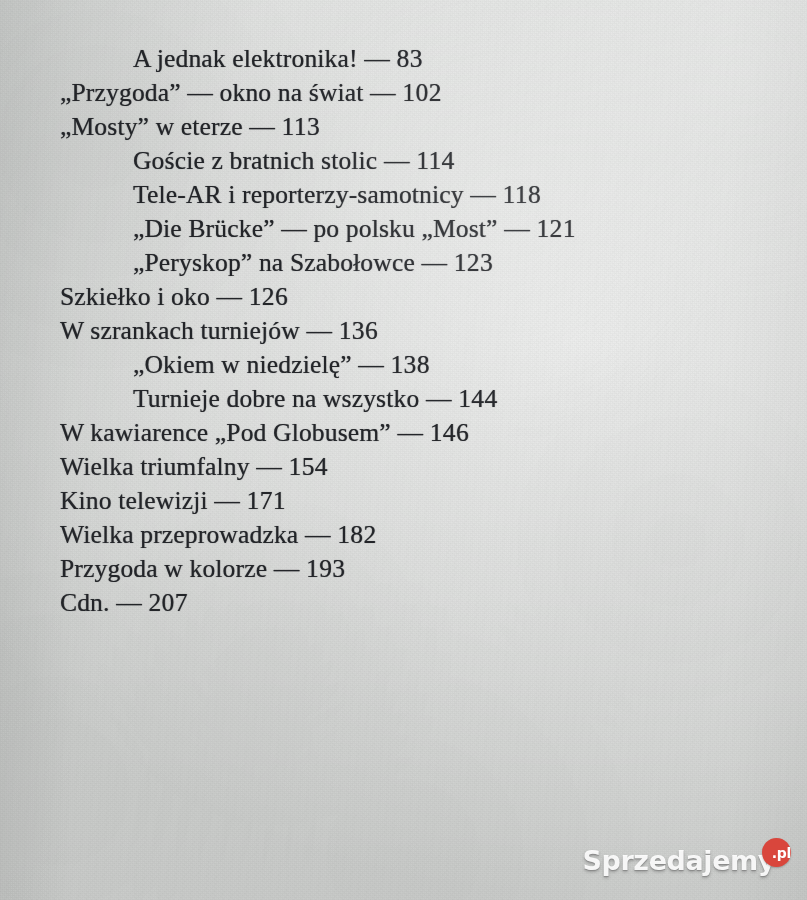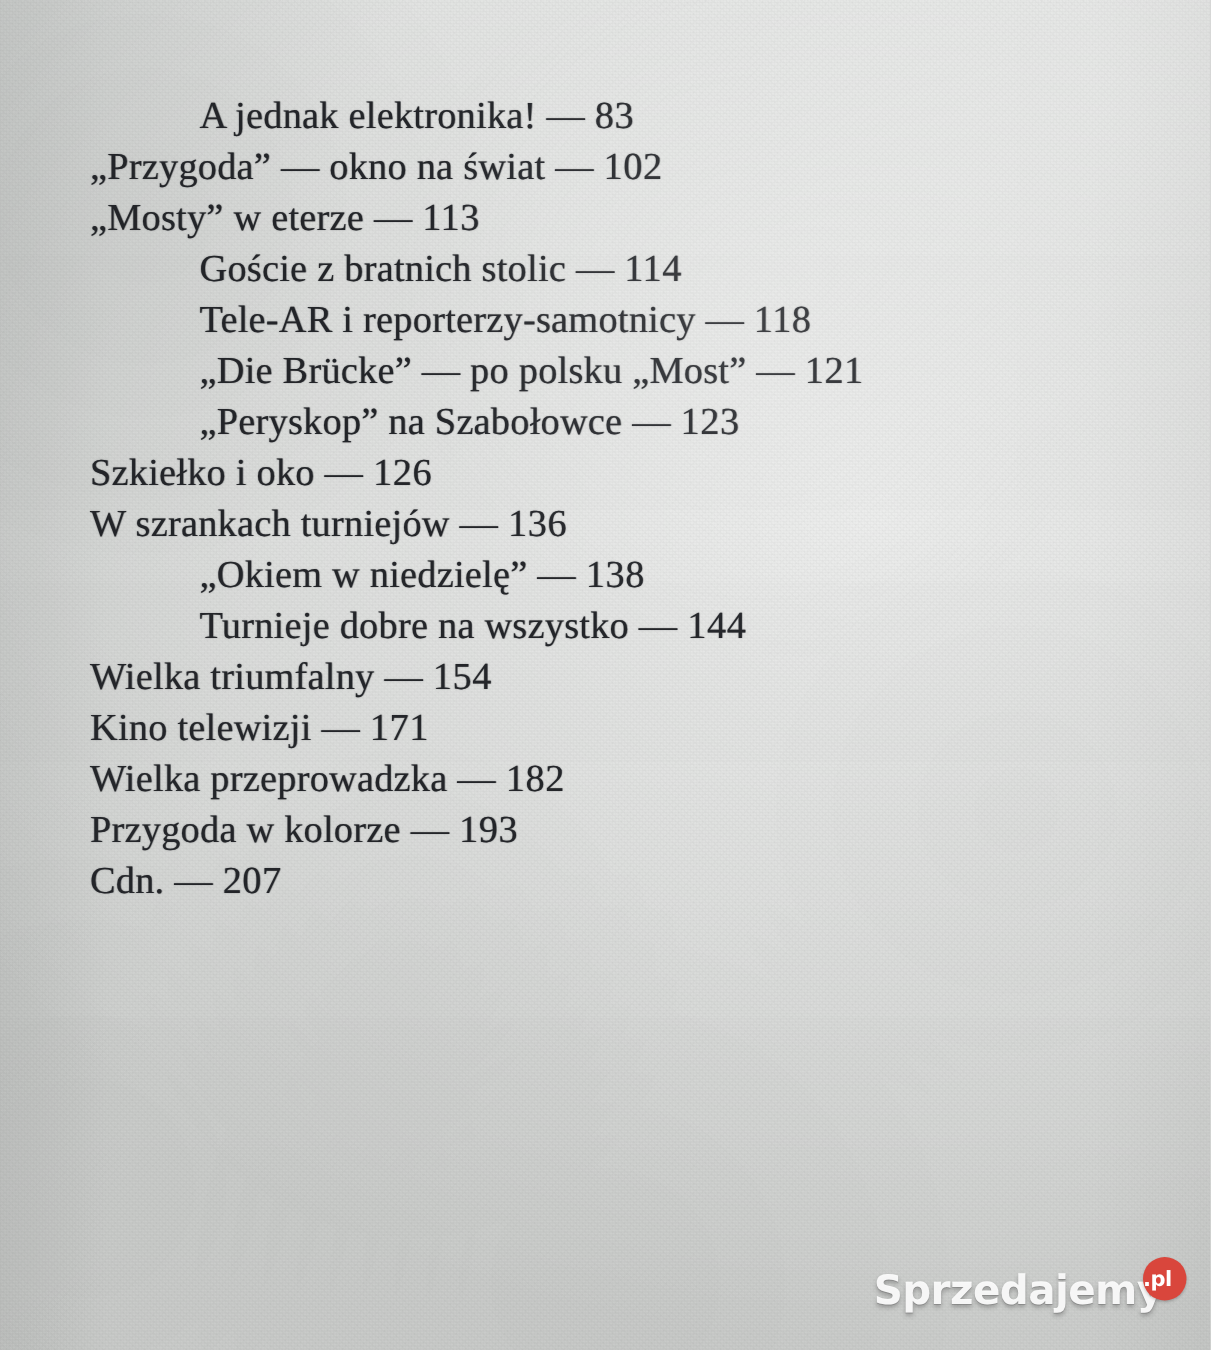--- a/index.html
+++ b/index.html
@@ -52,21 +52,21 @@
       radial-gradient(circle at 50% 95%, rgba(0,0,0,0.05) 0%, rgba(0,0,0,0) 30%),
       radial-gradient(circle at 7% 88%, rgba(0,0,0,0.05) 0%, rgba(0,0,0,0) 25%),
       radial-gradient(circle at 92% 8%, rgba(255,255,255,0.30) 0%, rgba(255,255,255,0) 22%);
   }
 
   .toc {
     position: absolute;
     left: 0;
     top: 0;
     width: 807px;
-    padding-top: 60px;
+    padding-top: 42px;
     box-sizing: border-box;
   }
 
   .toc-entry {
     font-size: 25.5px;
     line-height: 34px;
     color: #24262a;
     white-space: nowrap;
     letter-spacing: 0.18px;
     padding-left: 60px;
@@ -107,21 +107,21 @@
       0 2px 3px rgba(90,90,90,0.45);
   }
 
   .wm-badge {
     width: 29px;
     height: 29px;
     border-radius: 50%;
     background: #d9463c;
     display: flex;
     align-items: center;
-    justify-content: flex-start;
+    justify-content: flex-end;
     margin-left: -13px;
     margin-top: -9px;
     box-shadow: 0 1px 2px rgba(0,0,0,0.22);
   }
 
   .wm-badge span {
     font-family: "DejaVu Sans", "Liberation Sans", sans-serif;
     font-weight: bold;
     font-size: 14px;
     color: #ffffff;
@@ -139,20 +139,21 @@
       <div class="toc-entry"><span>„Przygoda” — okno na świat</span> <span class="sep">—</span> <span class="pg">102</span></div>
       <div class="toc-entry"><span>„Mosty” w eterze</span> <span class="sep">—</span> <span class="pg">113</span></div>
       <div class="toc-entry indent"><span>Goście z bratnich stolic</span> <span class="sep">—</span> <span class="pg">114</span></div>
       <div class="toc-entry indent"><span>Tele-AR i reporterzy-samotnicy</span> <span class="sep">—</span> <span class="pg">118</span></div>
       <div class="toc-entry indent"><span>„Die Brücke” — po polsku „Most”</span> <span class="sep">—</span> <span class="pg">121</span></div>
       <div class="toc-entry indent"><span>„Peryskop” na Szabołowce</span> <span class="sep">—</span> <span class="pg">123</span></div>
       <div class="toc-entry"><span>Szkiełko i oko</span> <span class="sep">—</span> <span class="pg">126</span></div>
       <div class="toc-entry"><span>W szrankach turniejów</span> <span class="sep">—</span> <span class="pg">136</span></div>
       <div class="toc-entry indent"><span>„Okiem w niedzielę”</span> <span class="sep">—</span> <span class="pg">138</span></div>
       <div class="toc-entry indent"><span>Turnieje dobre na wszystko</span> <span class="sep">—</span> <span class="pg">144</span></div>
+      <div class="toc-entry"><span>W kawiarence „Pod Globusem”</span> <span class="sep">—</span> <span class="pg">146</span></div>
       <div class="toc-entry"><span>Wielka triumfalny</span> <span class="sep">—</span> <span class="pg">154</span></div>
       <div class="toc-entry"><span>Kino telewizji</span> <span class="sep">—</span> <span class="pg">171</span></div>
       <div class="toc-entry"><span>Wielka przeprowadzka</span> <span class="sep">—</span> <span class="pg">182</span></div>
       <div class="toc-entry"><span>Przygoda w kolorze</span> <span class="sep">—</span> <span class="pg">193</span></div>
       <div class="toc-entry"><span>Cdn.</span> <span class="sep">—</span> <span class="pg">207</span></div>
     </div>
 
   <div class="grain"></div>
   <div class="mottle"></div>
 

